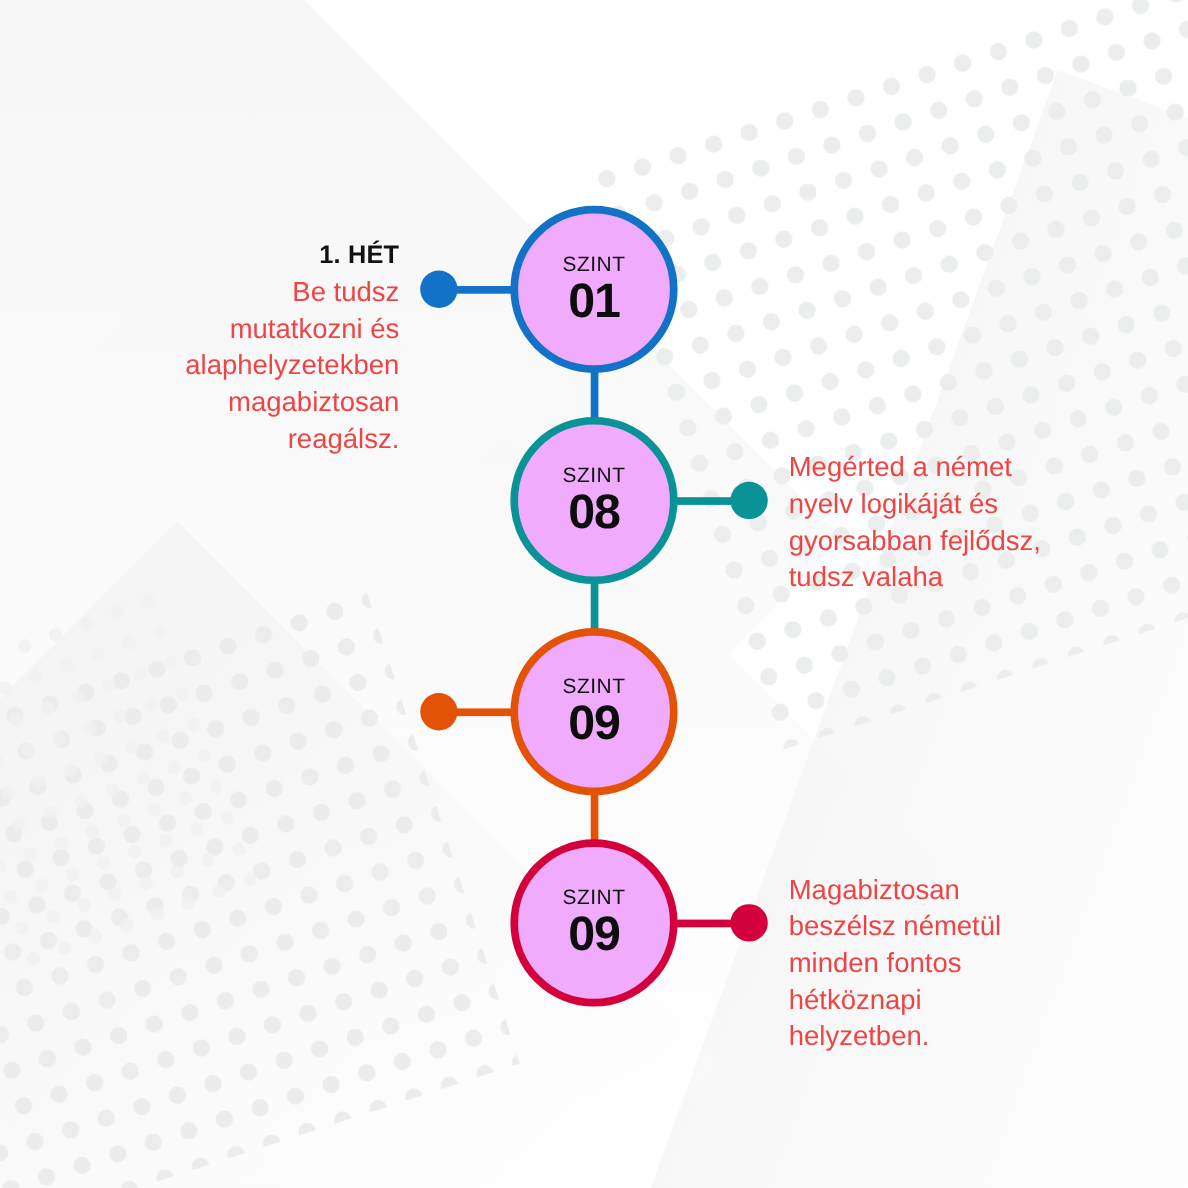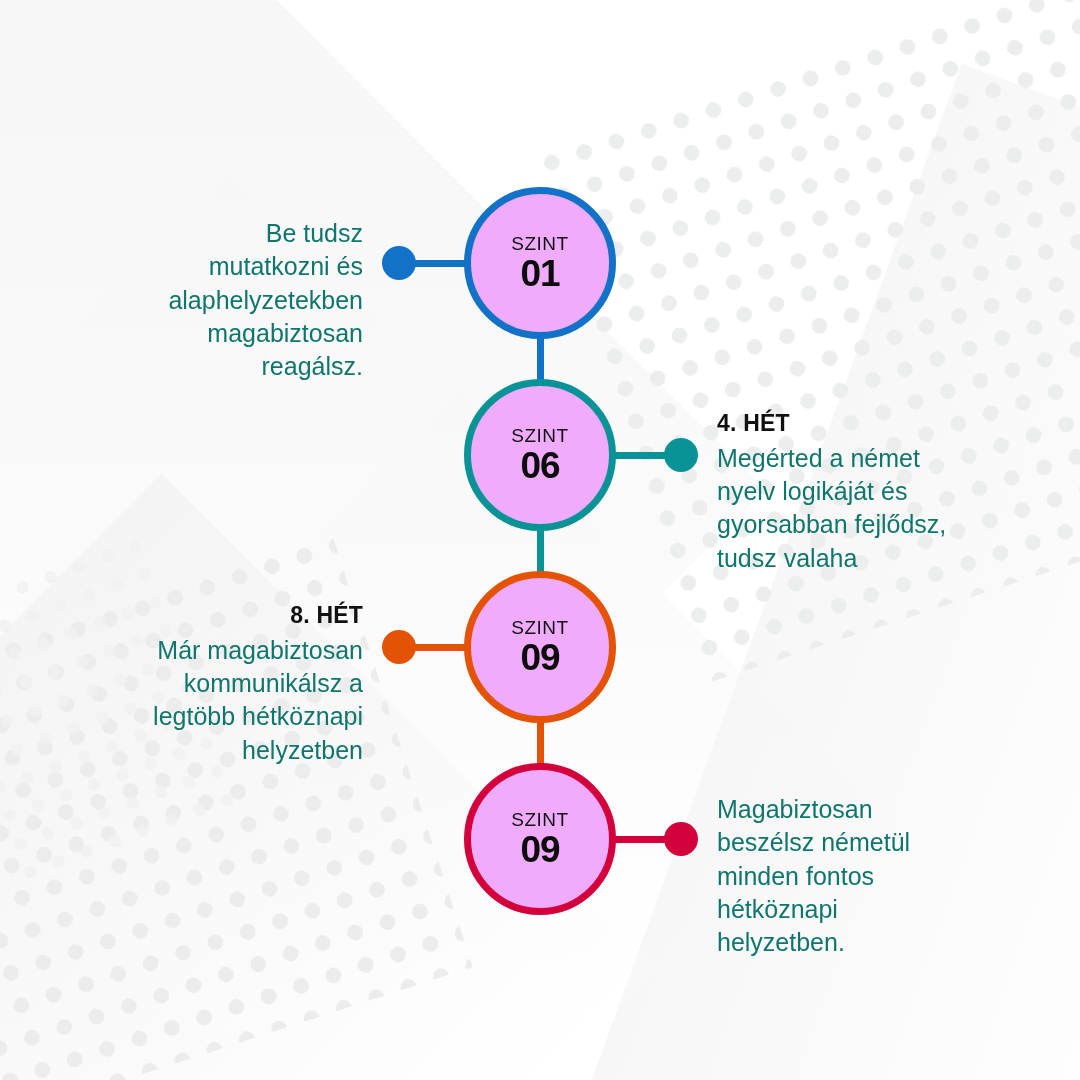--- a/index.html
+++ b/index.html
@@ -147,21 +147,21 @@
   .node-szint {
     font-size: 19px;
     letter-spacing: .5px;
     color: #111111;
     line-height: 1;
     margin-bottom: 2px;
     font-weight: 400;
   }
 
   .node-num {
-    font-size: 37px;
+    font-size: 44px;
     font-weight: 700;
     color: #0d0d0d;
     line-height: 1;
     letter-spacing: -1px;
     text-align: right;
   }
 
   
   .vseg {
     position: absolute;
@@ -199,21 +199,21 @@
     letter-spacing: .2px;
     margin: 0 0 4px 0;
     line-height: 1.25;
   }
 
   .txt .body {
     font-size: 25px;
     font-weight: 400;
     line-height: 1.33;
     margin: 0;
-    color: #0f766e;
+    color: #ef4444;
     white-space: pre-line;
   }
 
   .txt.right-align {
     text-align: right;
   }
 
   .txt.left-align {
     text-align: left;
   }
@@ -236,53 +236,46 @@
 
   <div class="timeline" id="timeline-root">
       <div class="vseg" style="top: 335px; height: 48px; background: rgb(18, 114, 200);"></div>
       <div class="stub" style="top: 259.5px; width: 72px; background: rgb(18, 114, 200); left: 396px;"></div>
       <div class="enddot" style="top: 246px; background: rgb(18, 114, 200); left: 382px;"></div>
       <div class="node" style="top: 187px; border: 7px solid rgb(18, 114, 200);">
         <div class="node-szint">SZINT</div>
         <div class="node-num">01</div>
       </div>
       <div class="txt right-align" style="right: 717px; width: 300px; top: 217px;">
+        <p class="label">1. HÉT</p>
         <p class="body">Be tudsz
 mutatkozni és
 alaphelyzetekben
 magabiztosan
 reagálsz.</p>
       </div>
       <div class="vseg" style="top: 527px; height: 48px; background: rgb(10, 147, 150);"></div>
       <div class="stub" style="top: 451.5px; width: 72px; background: rgb(10, 147, 150); left: 612px;"></div>
       <div class="enddot" style="top: 438px; background: rgb(10, 147, 150); left: 664px;"></div>
       <div class="node" style="top: 379px; border: 7px solid rgb(10, 147, 150);">
         <div class="node-szint">SZINT</div>
-        <div class="node-num">06</div>
+        <div class="node-num">08</div>
       </div>
       <div class="txt left-align" style="left: 717px; width: 300px; top: 409px;">
-        <p class="label">4. HÉT</p>
         <p class="body">Megérted a német
 nyelv logikáját és
 gyorsabban fejlődsz,
 tudsz valaha</p>
       </div>
       <div class="vseg" style="top: 719px; height: 48px; background: rgb(227, 82, 5);"></div>
       <div class="stub" style="top: 643.5px; width: 72px; background: rgb(227, 82, 5); left: 396px;"></div>
       <div class="enddot" style="top: 630px; background: rgb(227, 82, 5); left: 382px;"></div>
       <div class="node" style="top: 571px; border: 7px solid rgb(227, 82, 5);">
         <div class="node-szint">SZINT</div>
         <div class="node-num">09</div>
-      </div>
-      <div class="txt right-align" style="right: 717px; width: 300px; top: 601px;">
-        <p class="label">8. HÉT</p>
-        <p class="body">Már magabiztosan
-kommunikálsz a
-legtöbb hétköznapi
-helyzetben</p>
       </div>
       <div class="stub" style="top: 835.5px; width: 72px; background: rgb(212, 0, 60); left: 612px;"></div>
       <div class="enddot" style="top: 822px; background: rgb(212, 0, 60); left: 664px;"></div>
       <div class="node" style="top: 763px; border: 7px solid rgb(212, 0, 60);">
         <div class="node-szint">SZINT</div>
         <div class="node-num">09</div>
       </div>
       <div class="txt left-align" style="left: 717px; width: 300px; top: 793px;">
         <p class="body">Magabiztosan
 beszélsz németül

